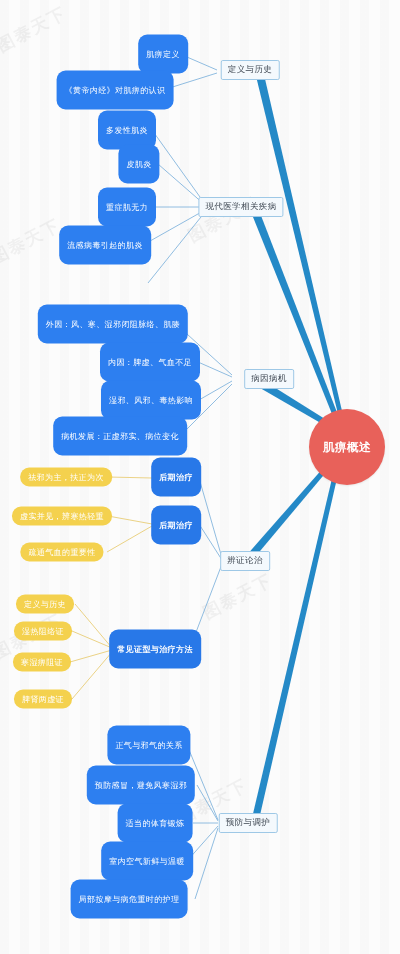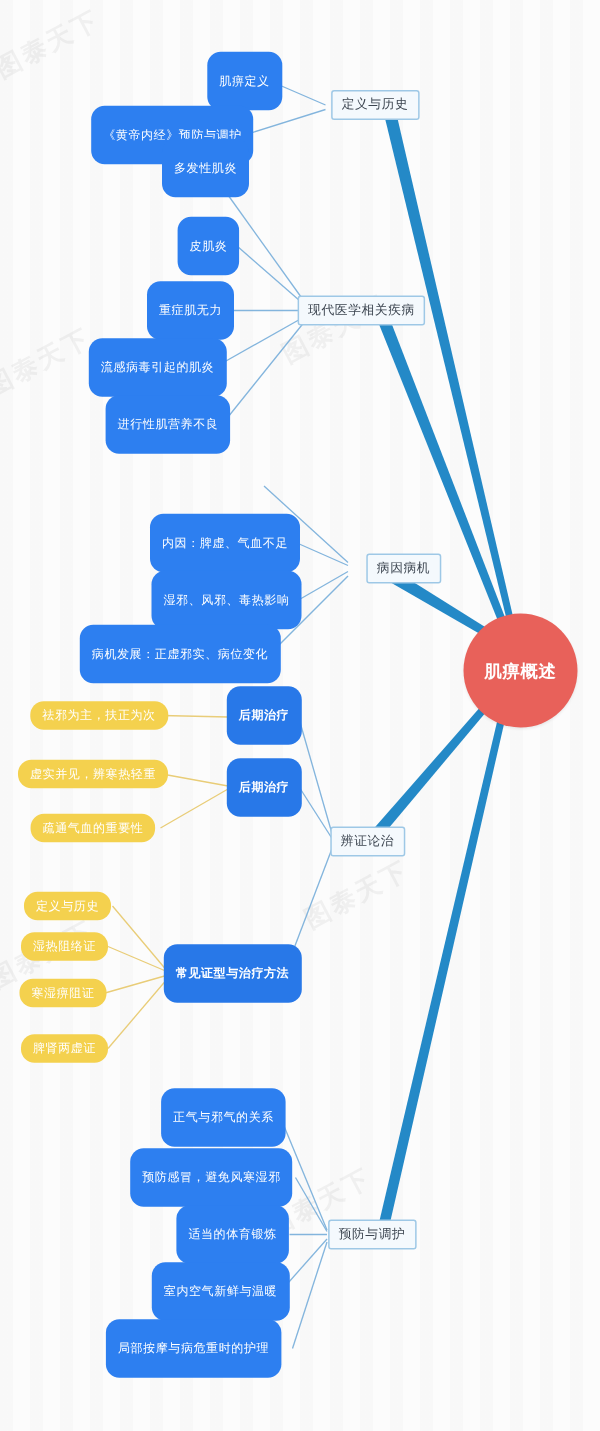--- a/index.html
+++ b/index.html
@@ -116,30 +116,30 @@
       <path d="M112,648 L72,631"></path>
       <path d="M112,650 L70,662"></path>
       <path d="M112,652 L72,699"></path>
     </g>
   </svg>
 
   <div class="node central" style="left:347px;top:447px;">肌痹概述</div>
 
   <div class="node branch" style="left:250px;top:70px;">定义与历史</div>
   <div class="node pill-blue" style="left:163px;top:54px;">肌痹定义</div>
-  <div class="node pill-blue" style="left:115px;top:90px;">《黄帝内经》预防与调护</div>
+  <div class="node pill-blue" style="left:115px;top:90px;">《黄帝内经》对肌痹的认识</div>
 
   <div class="node branch" style="left:241px;top:207px;">现代医学相关疾病</div>
-  <div class="node pill-blue" style="left:127px;top:112px;margin-left:10px;">多发性肌炎</div>
+  <div class="node pill-blue" style="left:127px;top:130px;">多发性肌炎</div>
   <div class="node pill-blue" style="left:139px;top:164px;">皮肌炎</div>
   <div class="node pill-blue" style="left:127px;top:207px;">重症肌无力</div>
   <div class="node pill-blue" style="left:105px;top:245px;">流感病毒引起的肌炎</div>
-  <div class="node pill-blue" style="left:112px;top:283px;">进行性肌营养不良</div>
 
   <div class="node branch" style="left:255px;top:379px;margin-left:14px;">病因病机</div>
+  <div class="node pill-blue" style="left:113px;top:324px;">外因：风、寒、湿邪闭阻脉络、肌腠</div>
   <div class="node pill-blue" style="left:150px;top:362px;">内因：脾虚、气血不足</div>
   <div class="node pill-blue" style="left:151px;top:400px;">湿邪、风邪、毒热影响</div>
   <div class="node pill-blue" style="left:120px;top:436px;">病机发展：正虚邪实、病位变化</div>
 
   <div class="node branch" style="left:245px;top:561px;text-align:right;">辨证论治</div>
 
   <div class="node pill-blue sub" style="left:176px;top:477px;">后期治疗</div>
   <div class="node pill-yellow" style="left:66px;top:477px;">祛邪为主，扶正为次</div>
 
   <div class="node pill-blue sub" style="left:176px;top:525px;">后期治疗</div>

